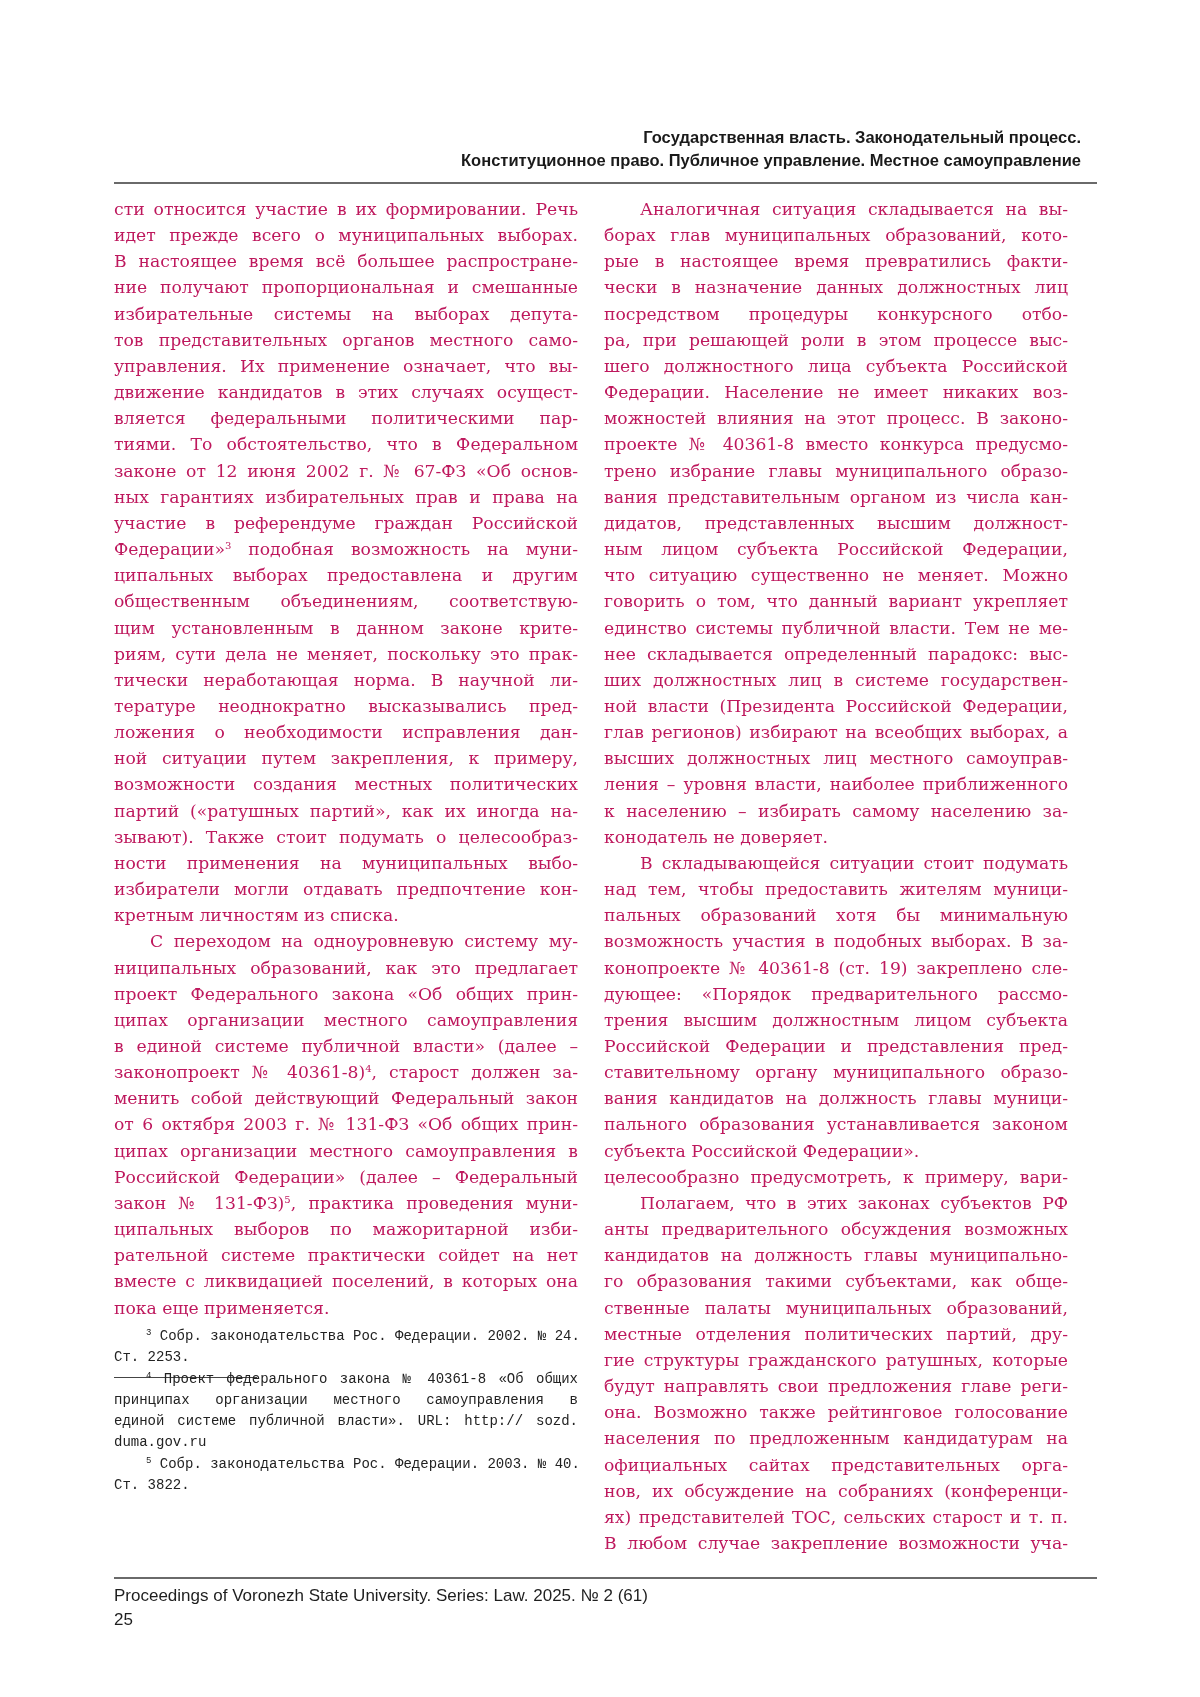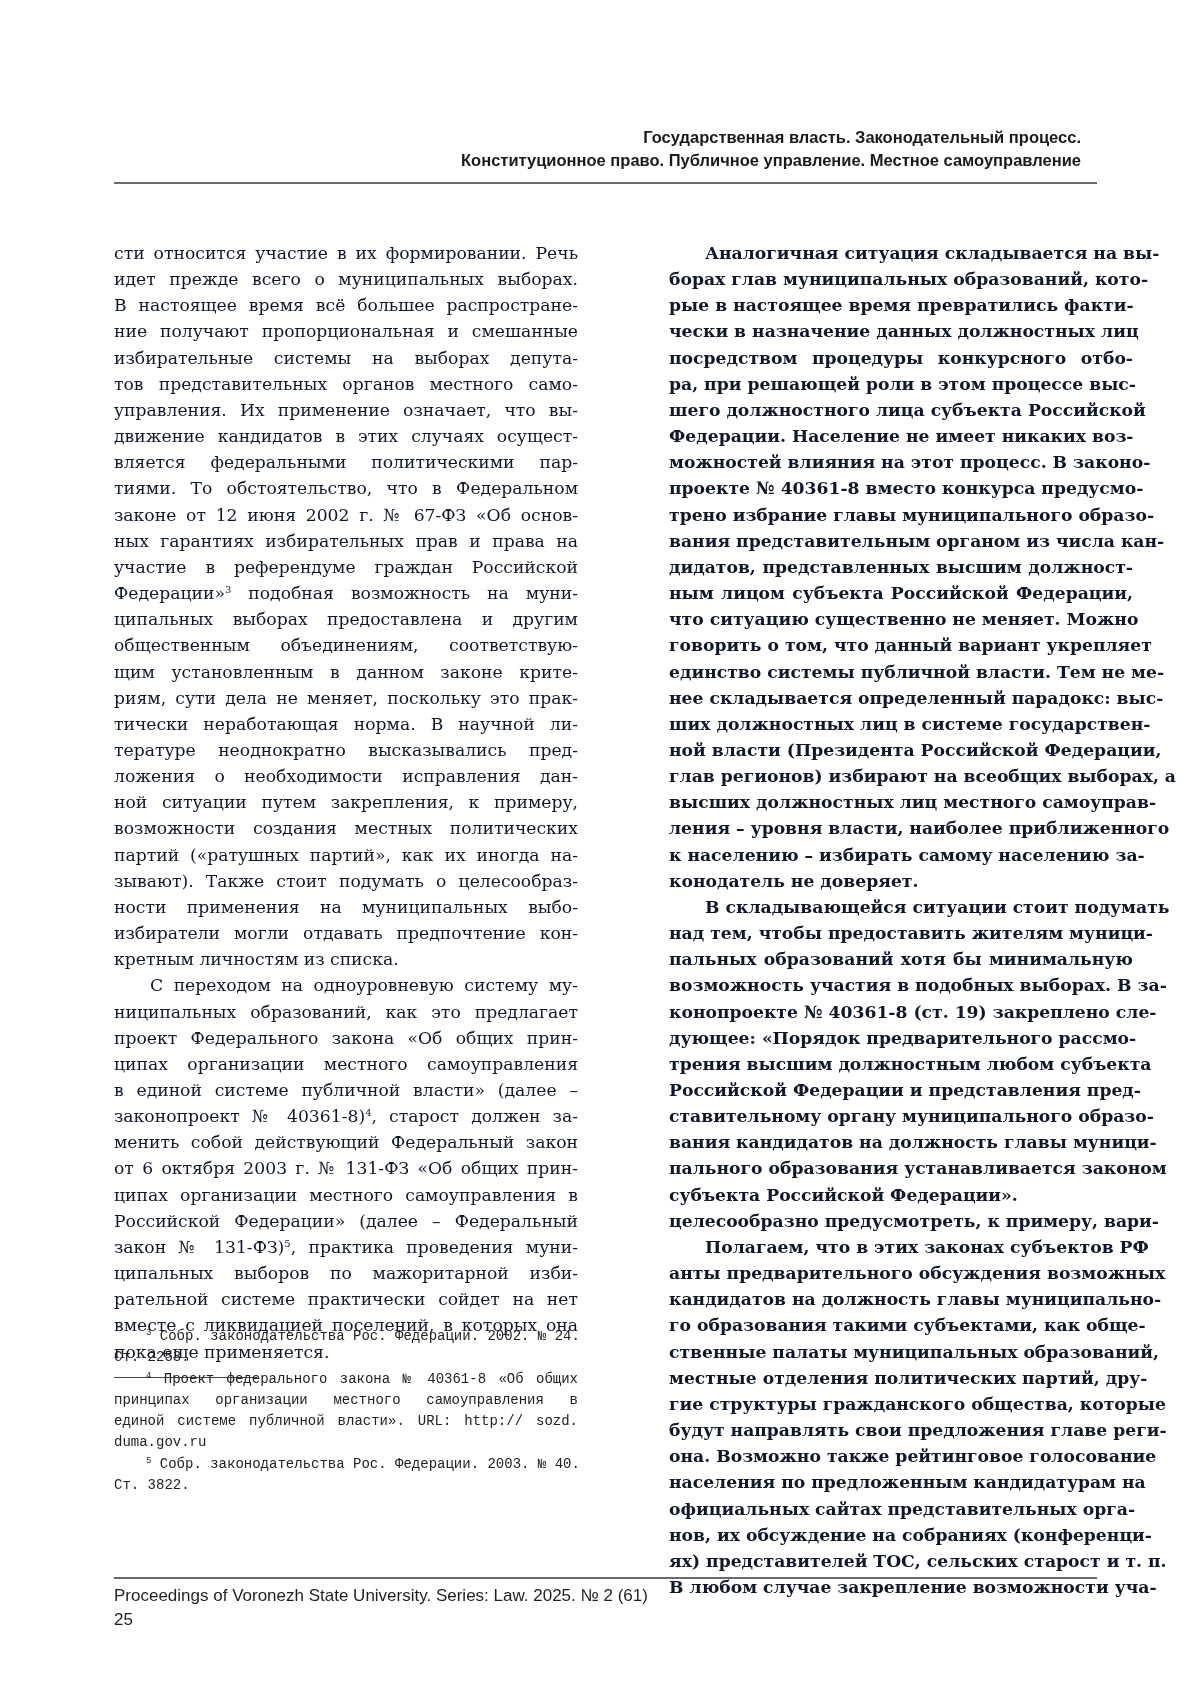--- a/index.html
+++ b/index.html
@@ -8,24 +8,24 @@
     position: absolute; right: 119px; top: 126px;
     text-align: right; font-family: "Liberation Sans", sans-serif; font-weight: bold;
     font-size: 16.5px; line-height: 23px; color: #1a1a1a;
   }
   .rule { position: absolute; left: 114px; width: 983px; height: 2px; background: #6a6a6a; }
   .rule.top { top: 182px; }
   .rule.bottom { top: 1577px; }
   .col {
     position: absolute; top: 196px; width: 464px;
     font-family: "DejaVu Serif", serif; font-size: 17.2px; line-height: 26.15px;
-    text-align: justify; color: #0f172a; margin-top: 44px;
+    text-align: justify; color: #be185d;
   }
   .col.left { left: 114px; }
-  .col.right { left: 669px; font-weight: bold; }
+  .col.right { left: 604px; }
   .line { display: block; white-space: nowrap; text-align-last: justify; text-align: justify; }
   .line.last { text-align-last: left; }
   .line.indent { padding-left: 36px; }
   sup { font-size: 10px; line-height: 0; vertical-align: 6px; }
   .fn-rule { position: absolute; left: 114px; top: 1377px; width: 143px; height: 1px; background: #444; }
   .footnotes {
     position: absolute; left: 114px; top: 1326px; width: 464px;
     font-family: Liberation Mono, monospace; font-size: 14px; line-height: 21.3px; color: #222;
   }
   .footnotes .line.indent { padding-left: 32px; }
@@ -116,34 +116,34 @@
     <span class="line"><span>высших должностных лиц местного самоуправ-</span></span>
     <span class="line"><span>ления – уровня власти, наиболее приближенного</span></span>
     <span class="line"><span>к населению – избирать самому населению за-</span></span>
     <span class="line last"><span>конодатель не доверяет.</span></span>
     <span class="line indent"><span>В складывающейся ситуации стоит подумать</span></span>
     <span class="line"><span>над тем, чтобы предоставить жителям муници-</span></span>
     <span class="line"><span>пальных образований хотя бы минимальную</span></span>
     <span class="line"><span>возможность участия в подобных выборах. В за-</span></span>
     <span class="line"><span>конопроекте № 40361-8 (ст. 19) закреплено сле-</span></span>
     <span class="line"><span>дующее: «Порядок предварительного рассмо-</span></span>
-    <span class="line"><span>трения высшим должностным любом субъекта</span></span>
+    <span class="line"><span>трения высшим должностным лицом субъекта</span></span>
     <span class="line"><span>Российской Федерации и представления пред-</span></span>
     <span class="line"><span>ставительному органу муниципального образо-</span></span>
     <span class="line"><span>вания кандидатов на должность главы муници-</span></span>
     <span class="line"><span>пального образования устанавливается законом</span></span>
     <span class="line last"><span>субъекта Российской Федерации».</span></span>
     <span class="line"><span>целесообразно предусмотреть, к примеру, вари-</span></span>
     <span class="line indent"><span>Полагаем, что в этих законах субъектов РФ</span></span>
     <span class="line"><span>анты предварительного обсуждения возможных</span></span>
     <span class="line"><span>кандидатов на должность главы муниципально-</span></span>
     <span class="line"><span>го образования такими субъектами, как обще-</span></span>
     <span class="line"><span>ственные палаты муниципальных образований,</span></span>
     <span class="line"><span>местные отделения политических партий, дру-</span></span>
-    <span class="line"><span>гие структуры гражданского общества, которые</span></span>
+    <span class="line"><span>гие структуры гражданского ратушных, которые</span></span>
     <span class="line"><span>будут направлять свои предложения главе реги-</span></span>
     <span class="line"><span>она.  Возможно также рейтинговое голосование</span></span>
     <span class="line"><span>населения по предложенным кандидатурам на</span></span>
     <span class="line"><span>официальных сайтах представительных орга-</span></span>
     <span class="line"><span>нов, их обсуждение на собраниях (конференци-</span></span>
     <span class="line"><span>ях) представителей ТОС, сельских старост и т. п.</span></span>
     <span class="line"><span>В любом случае закрепление возможности уча-</span></span>
   </div>
 
 <div class="fn-rule"></div>

